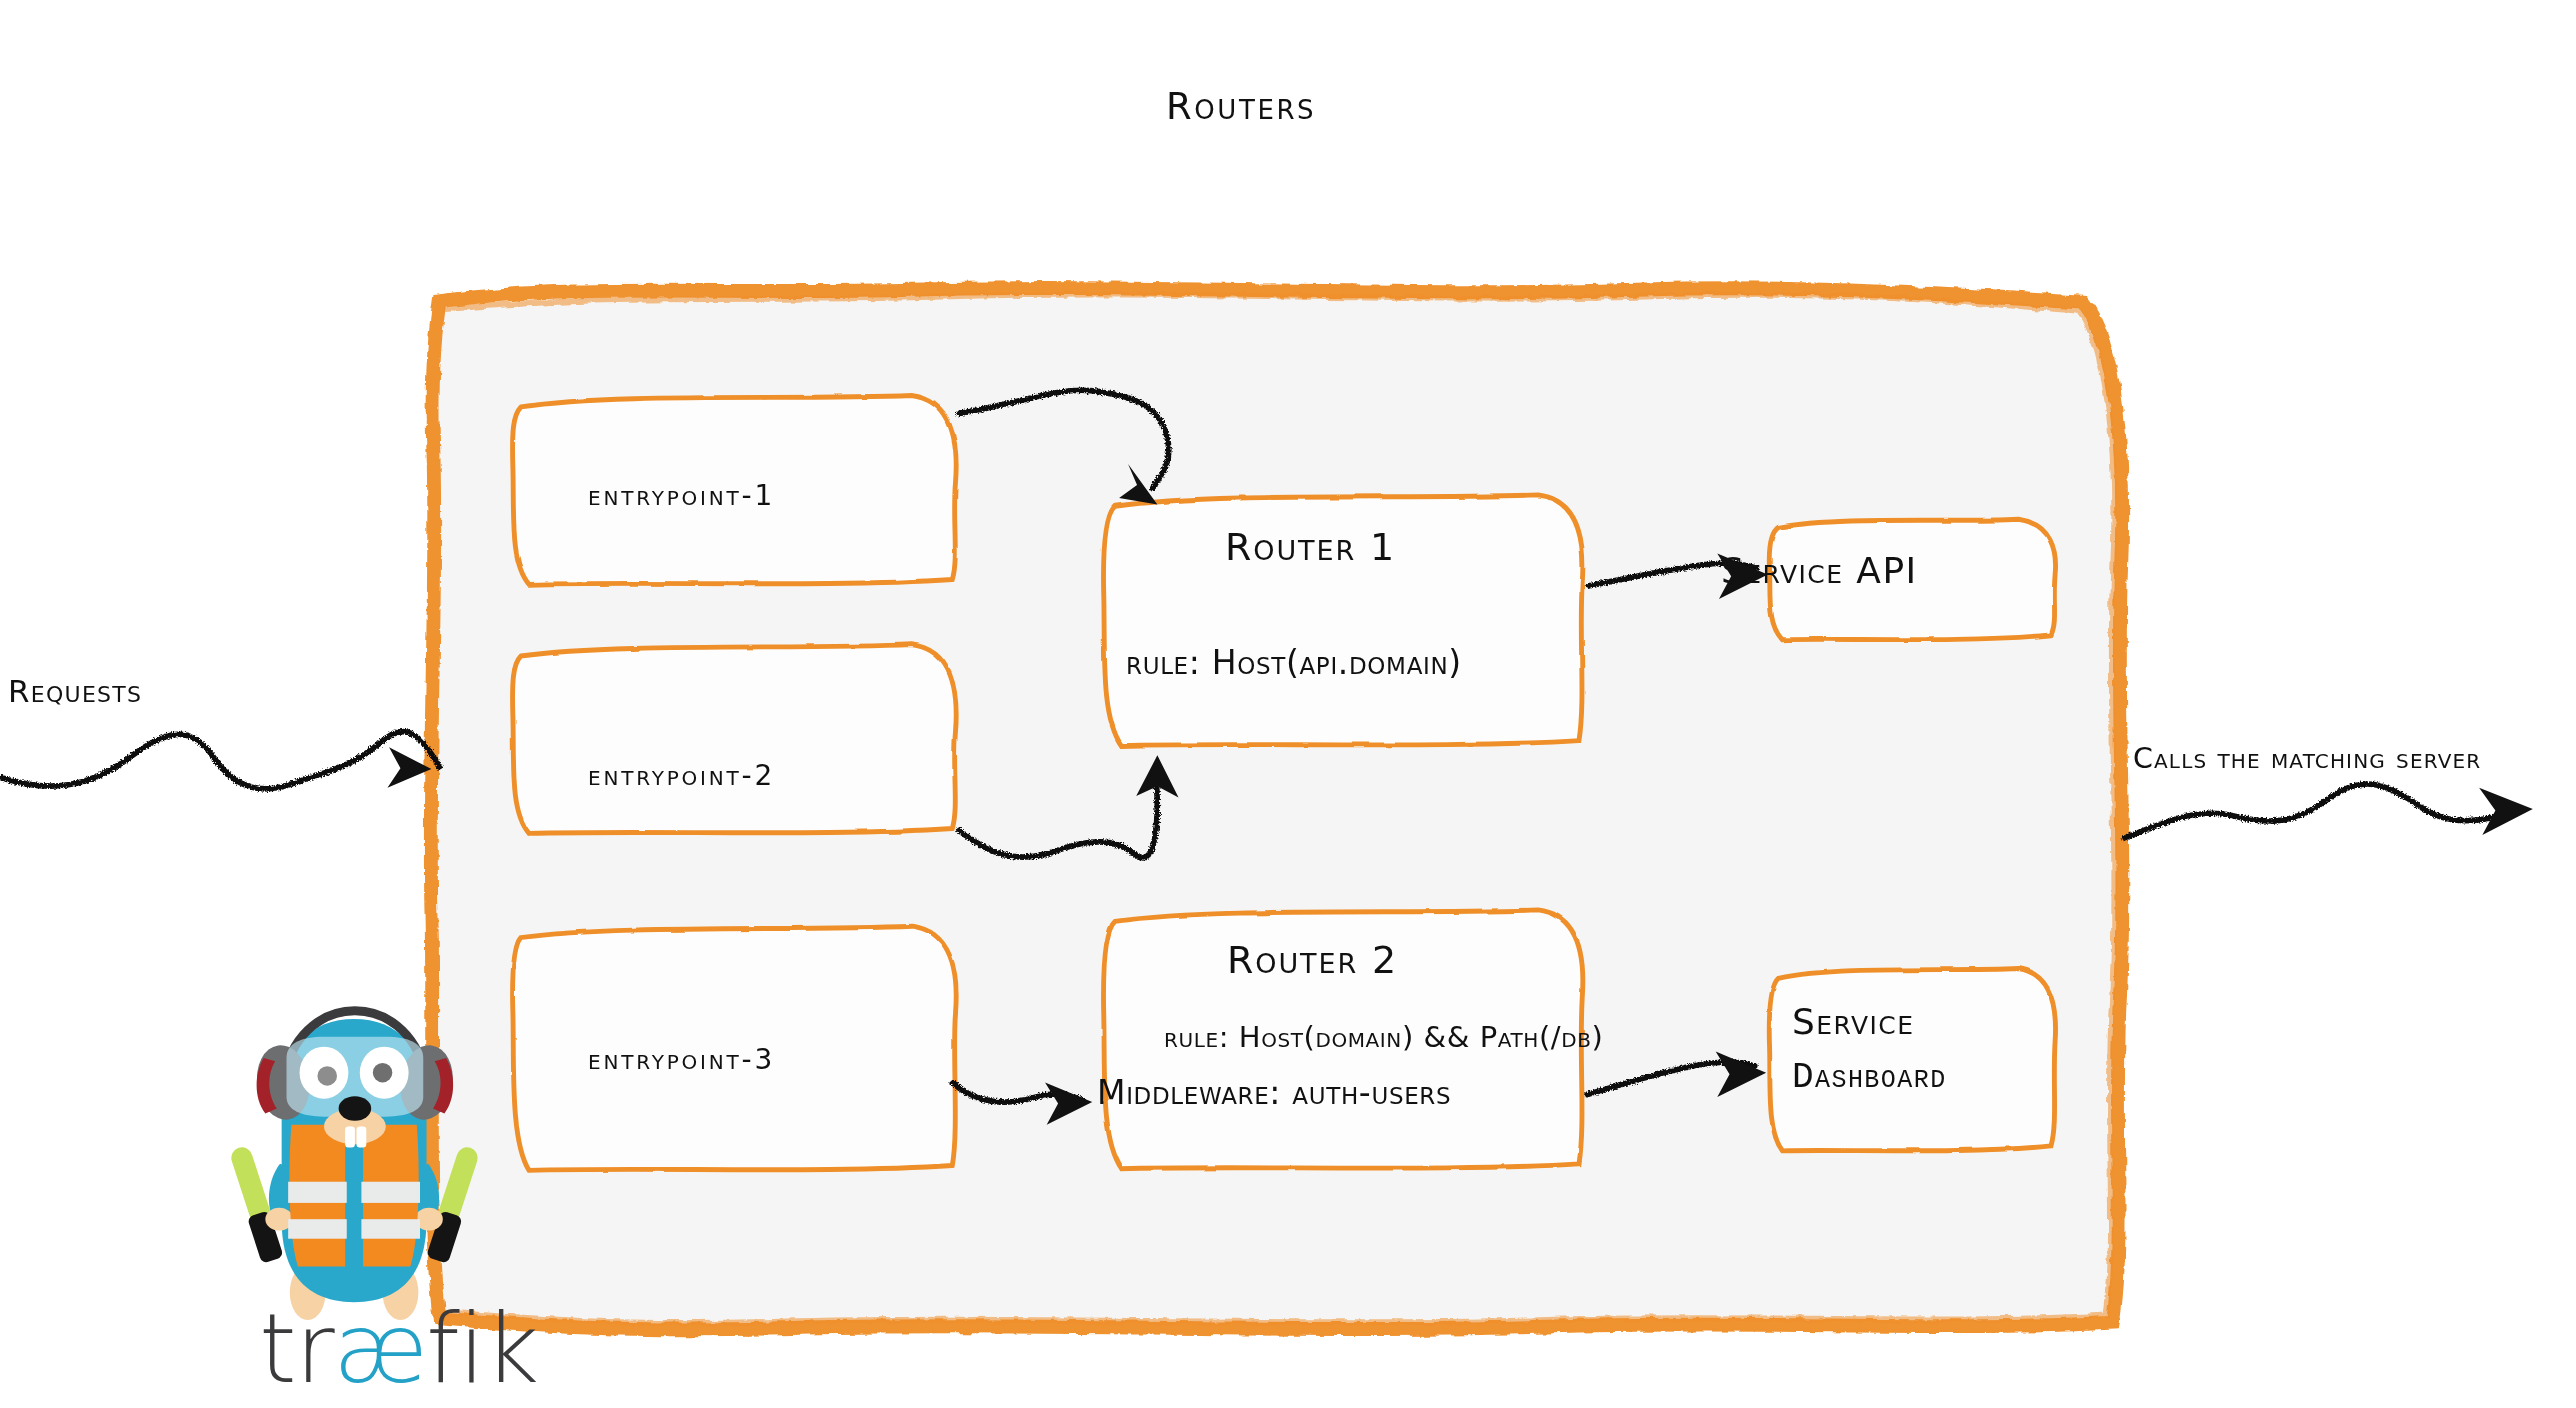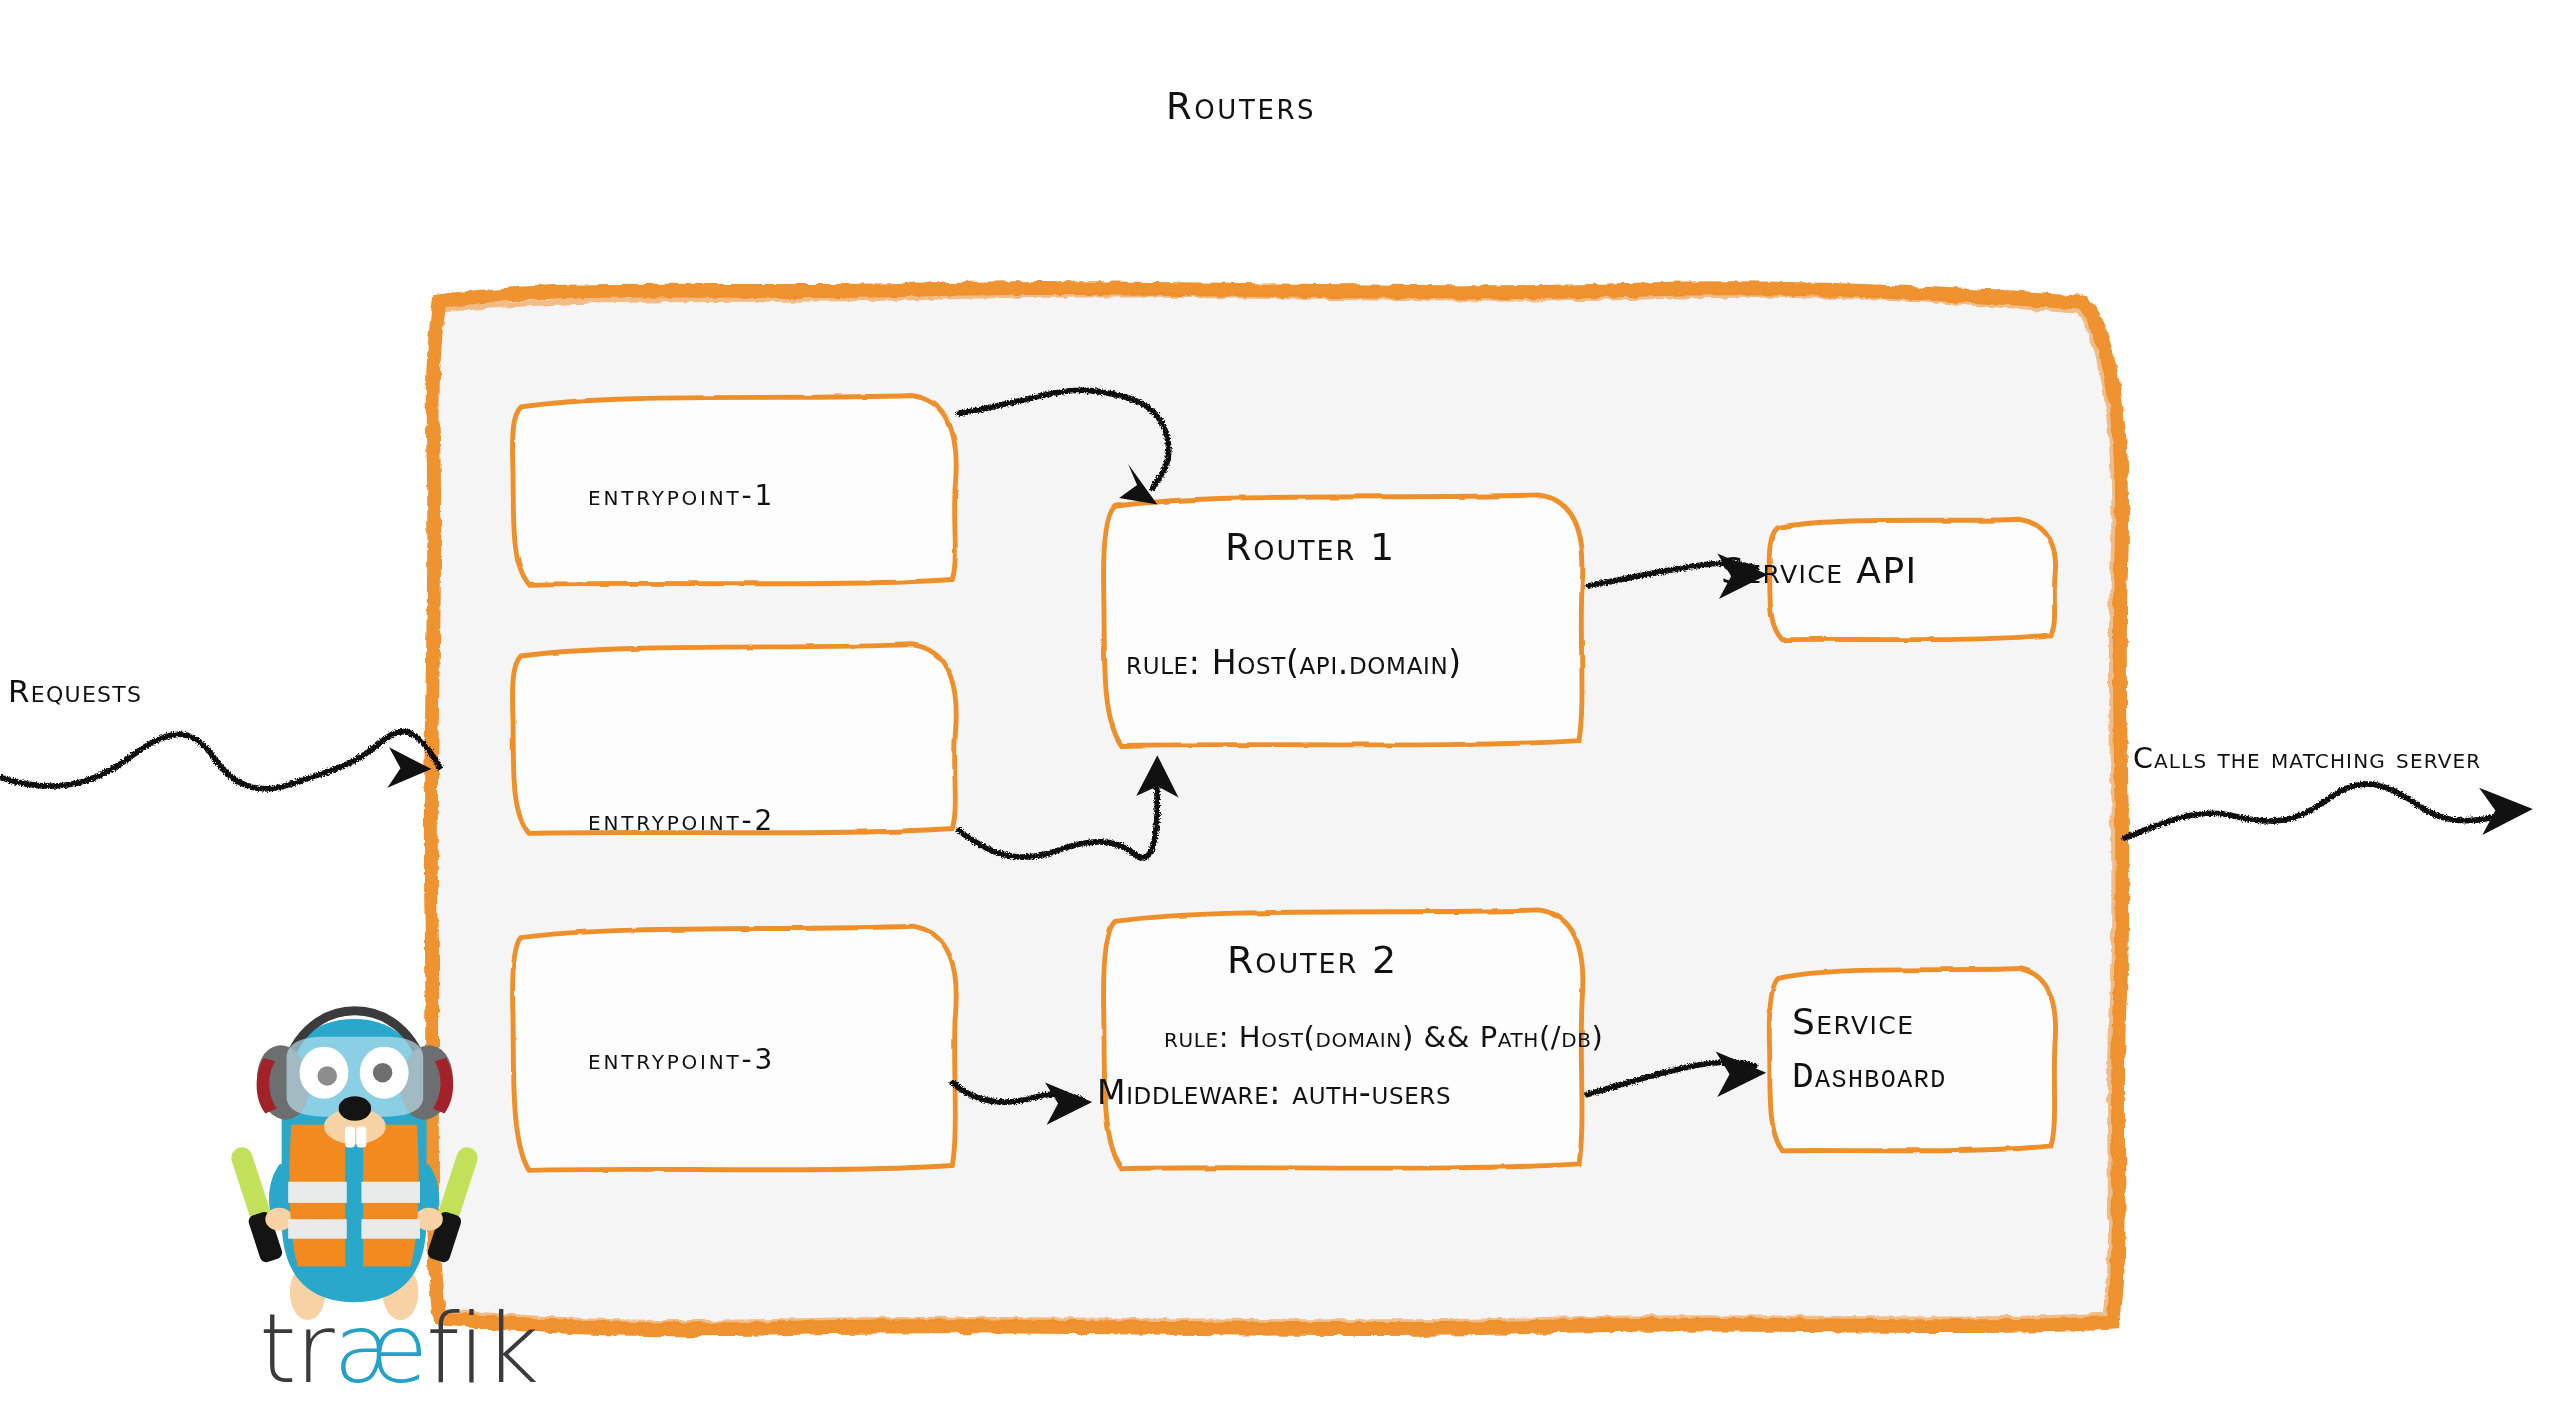--- a/index.html
+++ b/index.html
@@ -42,21 +42,21 @@
     font-size: 37px;
     letter-spacing: 0.07em;
     left: 1166px;
     top: 85px;
   }
   .ep-label {
     font-size: 28px;
     letter-spacing: 0.10em;
   }
   .ep1 { left: 588px; top: 479px; }
-  .ep2 { left: 588px; top: 759px; margin-top: 45px; }
+  .ep2 { left: 588px; top: 759px; }
   .ep3 { left: 588px; top: 1043px; }
 
   .router-title {
     font-size: 38px;
     letter-spacing: 0.05em;
   }
   .r1-title { left: 1225px; top: 525px; }
   .r2-title { left: 1227px; top: 938px; }
 
   .router-rule {

